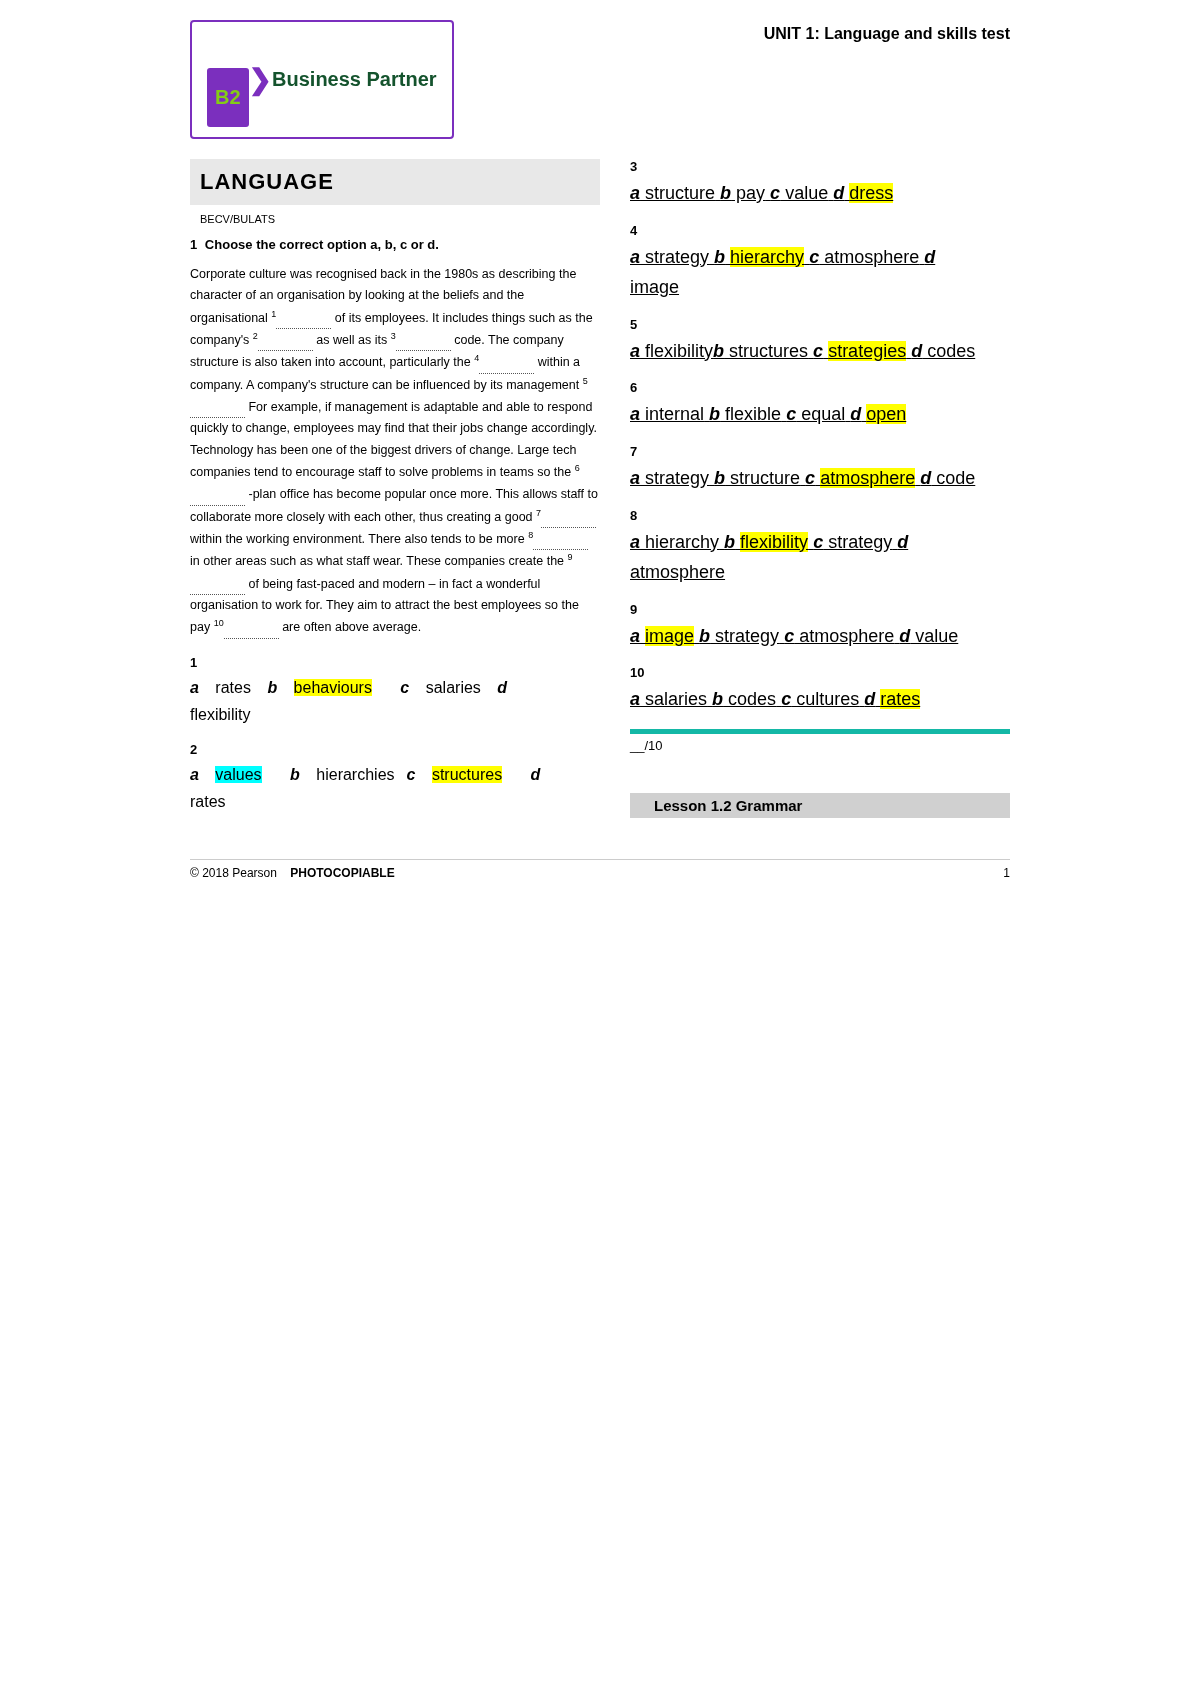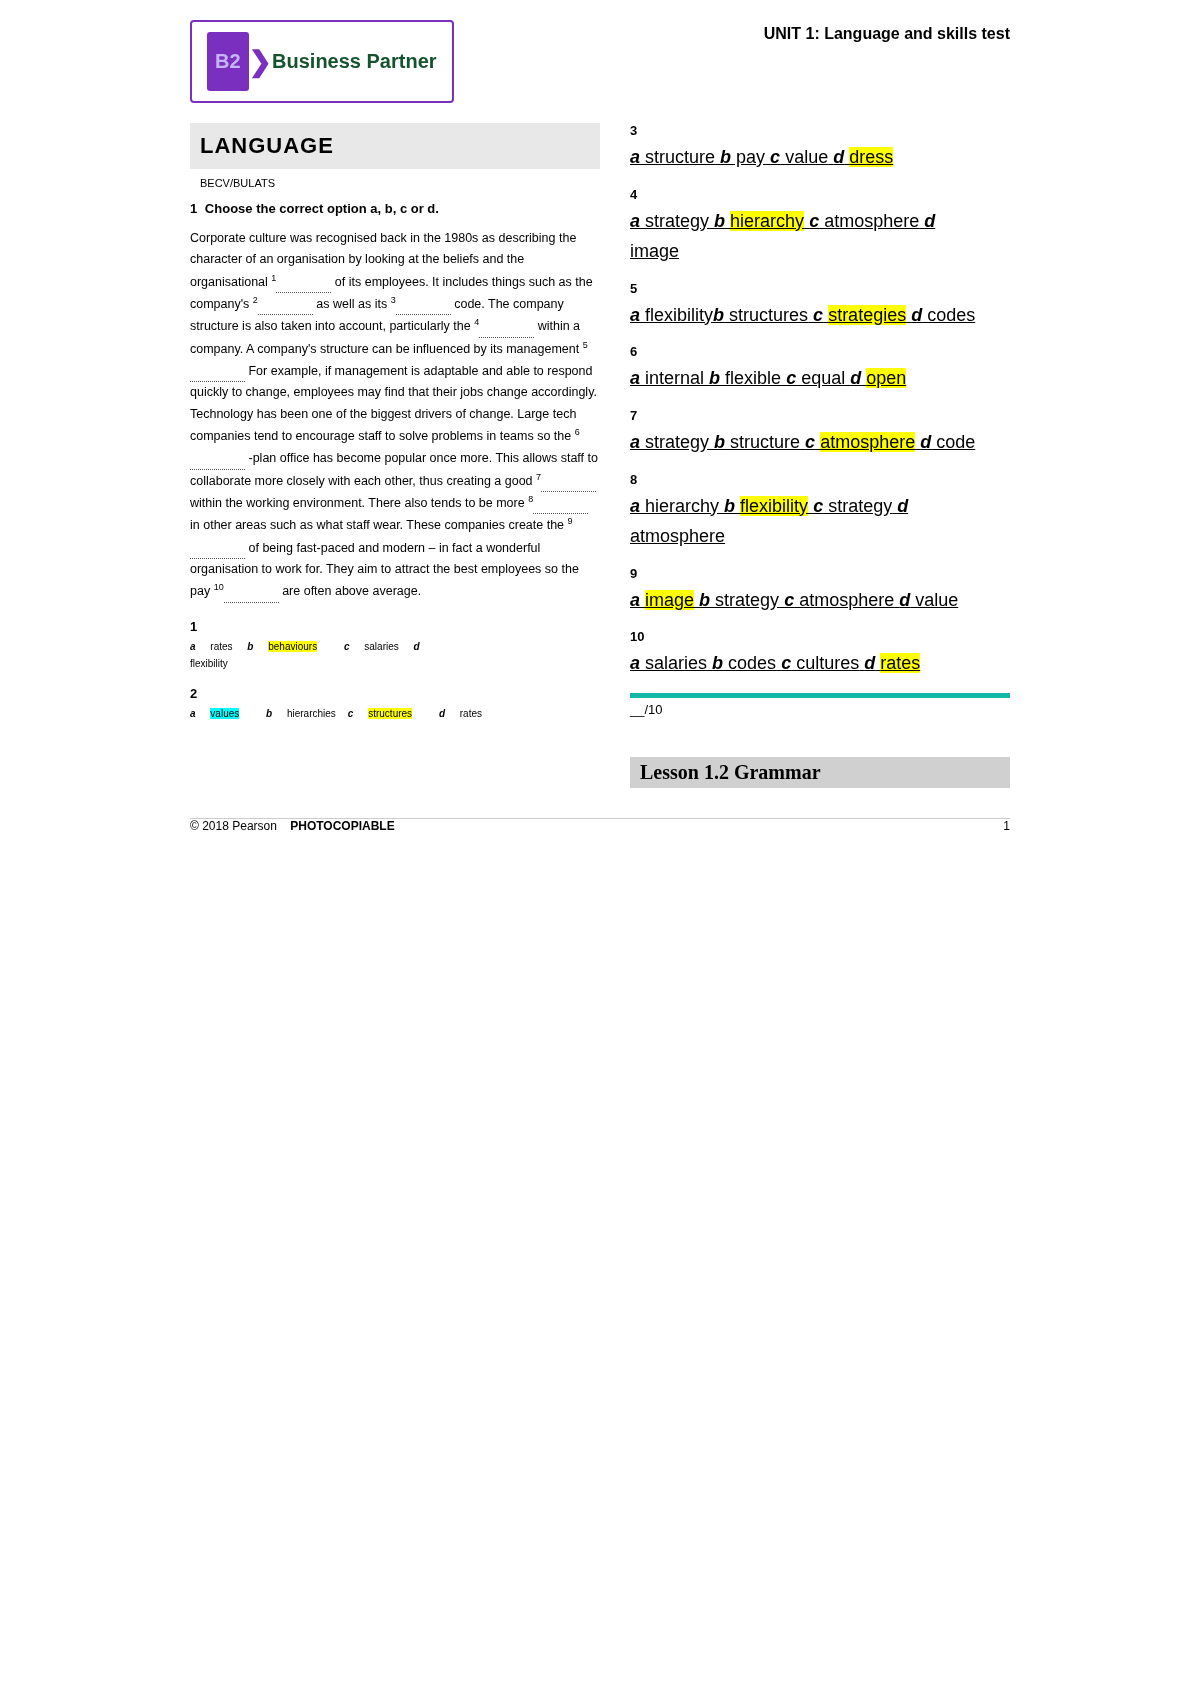--- a/index.html
+++ b/index.html
@@ -16,25 +16,26 @@
     
     .header {
       display: flex;
       justify-content: space-between;
       align-items: flex-start;
       margin-bottom: 20px;
       position: relative;
     }
     .b2-badge {
       background: #7b2fbe;
-      color: #c4b5fd;
+      color: #84cc16;
       font-weight: bold;
       font-size: 20px;
       padding: 18px 8px;
       border-radius: 3px;
+      margin-top: 36px;
     }
     .arrow-logo {
       color: #7b2fbe;
       font-size: 28px;
       font-weight: bold;
     }
     .brand-name {
       color: #14532d;
       font-size: 20px;
       font-weight: bold;
@@ -121,21 +122,21 @@
     
     .q-item {
       margin-bottom: 14px;
     }
     .q-num {
       font-weight: bold;
       font-size: 13px;
       margin-bottom: 4px;
     }
     .q-options {
-      font-size: 10px;
+      font-size: 16px;
       line-height: 1.7;
     }
     .q-options span {
       margin-right: 12px;
     }
     .opt-label {
       font-weight: bold;
       font-style: italic;
     }
 
@@ -164,33 +165,33 @@
     .score-line {
       margin-top: 8px;
       font-size: 13px;
       border-top: 5px solid #14b8a6;
       padding-top: 4px;
     }
 
     
     .grammar-section {
       background: #d0d0d0;
-      padding: 4px 10px;
-      font-size: 20px;
+      padding: 4px 24px;
+      font-size: 15px;
       font-weight: bold;
       margin-top: 20px;
-      font-family: Liberation Serif, serif;
     }
 
     
     .footer {
       display: flex;
       justify-content: space-between;
       align-items: center;
       margin-top: 30px;
+      padding-top: 6px;
       border-top: 1px solid #ccc;
       font-size: 12px;
     }
     .footer-left { }
     .footer-bold { font-weight: bold; }
   </style>
 </head>
 <body>
 
 <div class="header">

